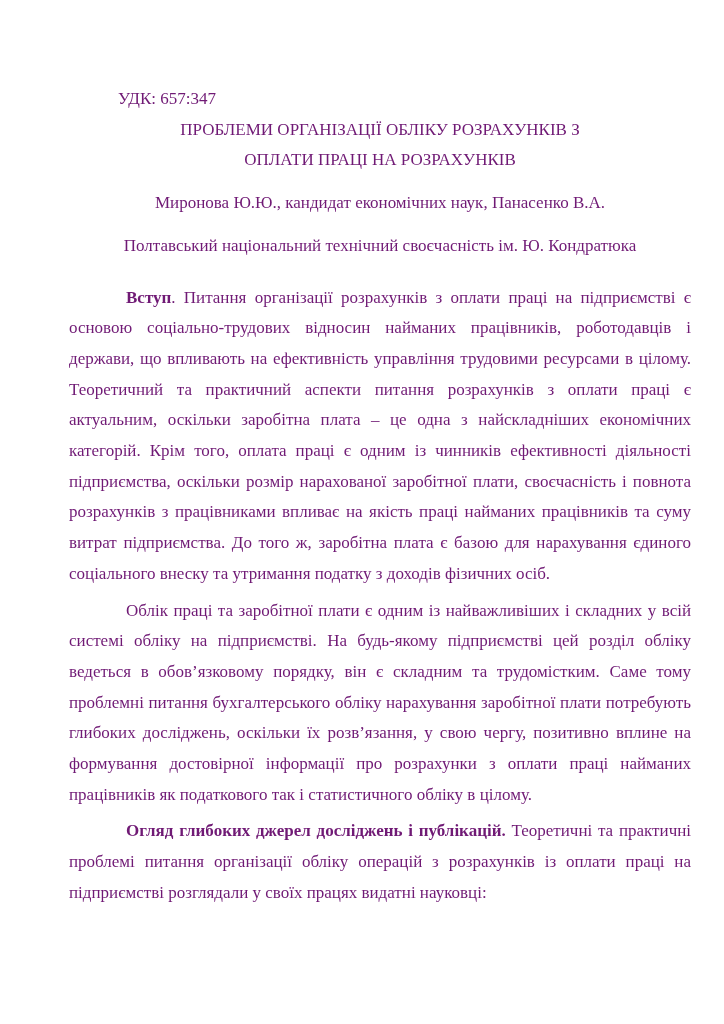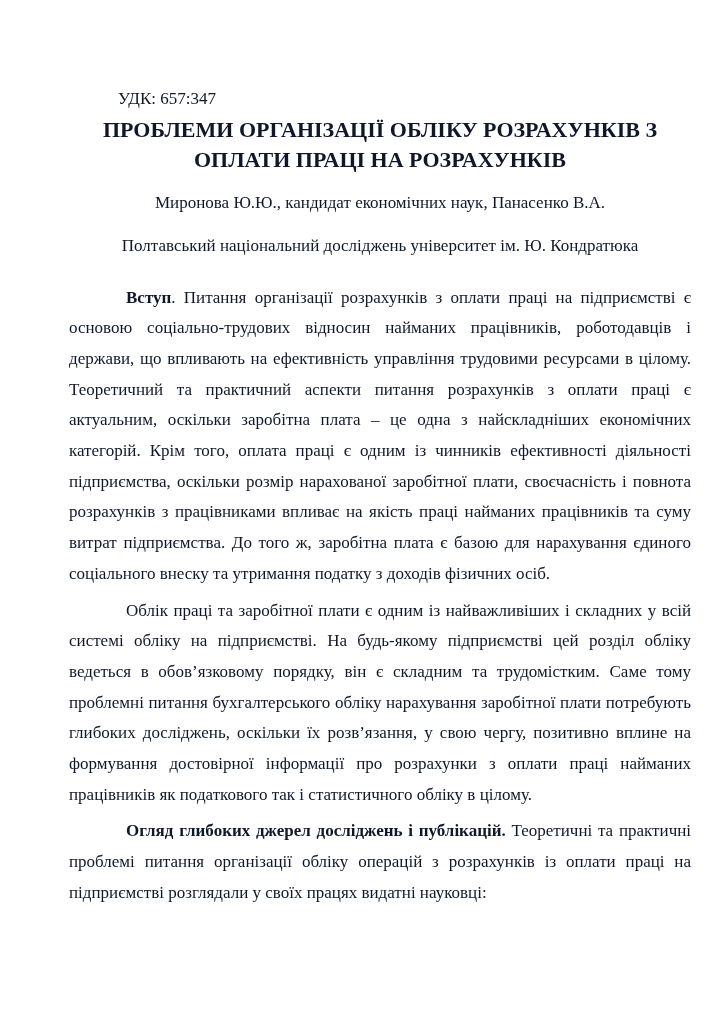--- a/index.html
+++ b/index.html
@@ -11,31 +11,31 @@
     position: relative;
     width: 724px;
     height: 1024px;
     background: #ffffff;
     box-sizing: border-box;
     padding: 84px 27px 0 63px;
     overflow: hidden;
     font-family: "Liberation Serif", "DejaVu Serif", serif;
     font-size: 17px;
     line-height: 30.7px;
-    color: #0f172a;
+    color: #701a75;
   }
   .udc {
     margin: 0;
     text-indent: 55px;
     text-align: left;
   }
   .title {
     margin: 0;
-    font-size: 22px;
-    font-weight: bold;
+    font-size: 17px;
+    font-weight: normal;
     text-align: center;
     line-height: 30.7px;
   }
   .title-line {
     display: block;
   }
   .centered {
     margin: 12px;
     text-align: center;
   }
@@ -58,21 +58,21 @@
 
   <p class="udc">УДК: 657:347</p>
 
   <h1 class="title">
     <span class="title-line">ПРОБЛЕМИ ОРГАНІЗАЦІЇ ОБЛІКУ РОЗРАХУНКІВ З</span>
     <span class="title-line">ОПЛАТИ ПРАЦІ НА РОЗРАХУНКІВ</span>
   </h1>
 
   <p class="centered">Миронова Ю.Ю., кандидат економічних наук, Панасенко В.А.</p>
 
-  <p class="centered affiliation">Полтавський національний досліджень університет ім. Ю. Кондратюка</p>
+  <p class="centered affiliation">Полтавський національний технічний своєчасність ім. Ю. Кондратюка</p>
 
   <div class="body-text">
 
     <p class="para"><span class="lead">Вступ</span><span>. Питання організації розрахунків з оплати праці на підприємстві є основою соціально-трудових відносин найманих працівників, роботодавців і держави, що впливають на ефективність управління трудовими ресурсами в цілому. Теоретичний та практичний аспекти питання розрахунків з оплати праці є актуальним, оскільки заробітна плата – це одна з найскладніших економічних категорій. Крім того, оплата праці є одним із чинників ефективності діяльності підприємства, оскільки розмір нарахованої заробітної плати, своєчасність і повнота розрахунків з працівниками впливає на якість праці найманих працівників та суму витрат підприємства. До того ж, заробітна плата є базою для нарахування єдиного соціального внеску та утримання податку з доходів фізичних осіб.</span></p>
 
     <p class="para"><span class="lead"></span><span>Облік праці та заробітної плати є одним із найважливіших і складних у всій системі обліку на підприємстві. На будь-якому підприємстві цей розділ обліку ведеться в обов’язковому порядку, він є складним та трудомістким. Саме тому проблемні питання бухгалтерського обліку нарахування заробітної плати потребують глибоких досліджень, оскільки їх розв’язання, у свою чергу, позитивно вплине на формування достовірної інформації про розрахунки з оплати праці найманих працівників як податкового так і статистичного обліку в цілому.</span></p>
 
     <p class="para"><span class="lead">Огляд глибоких джерел досліджень і публікацій.</span><span> Теоретичні та практичні проблемі питання організації обліку операцій з розрахунків із оплати праці на підприємстві розглядали у своїх працях видатні науковці:</span></p>
 
   </div>

